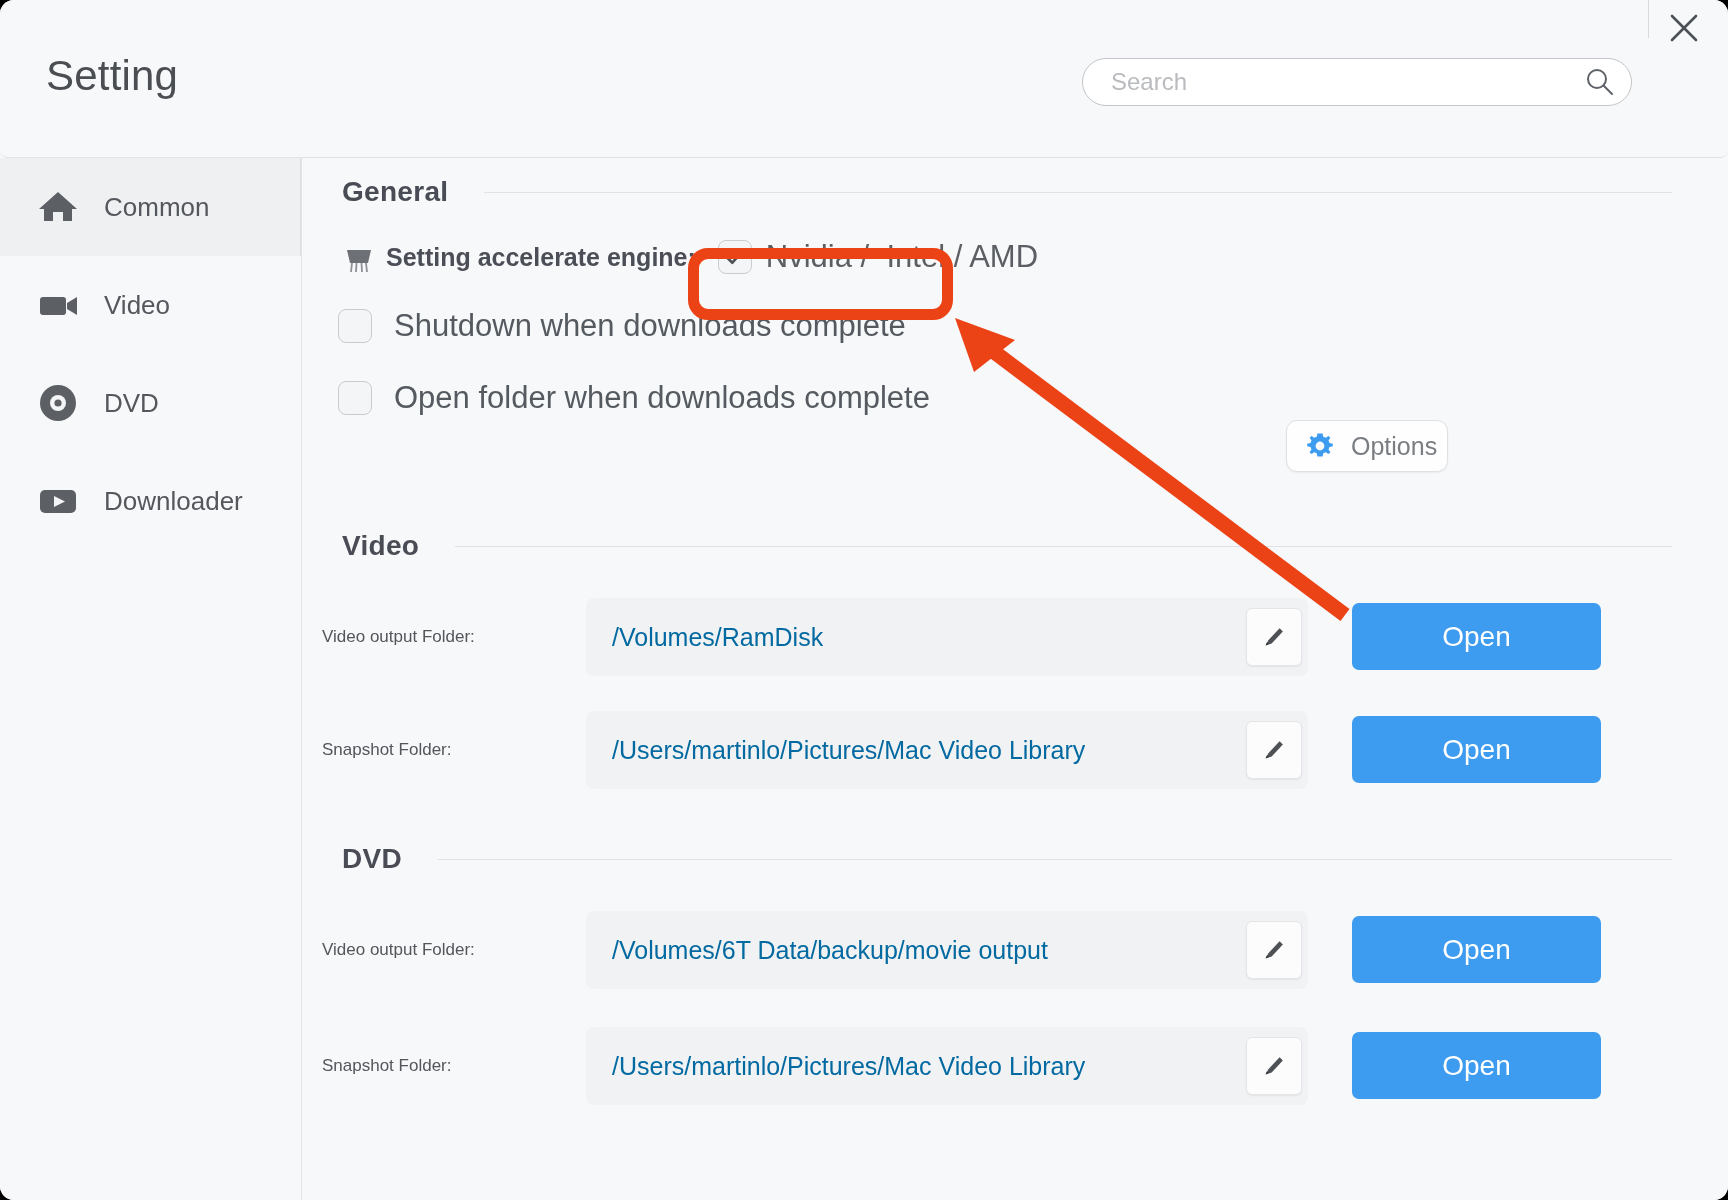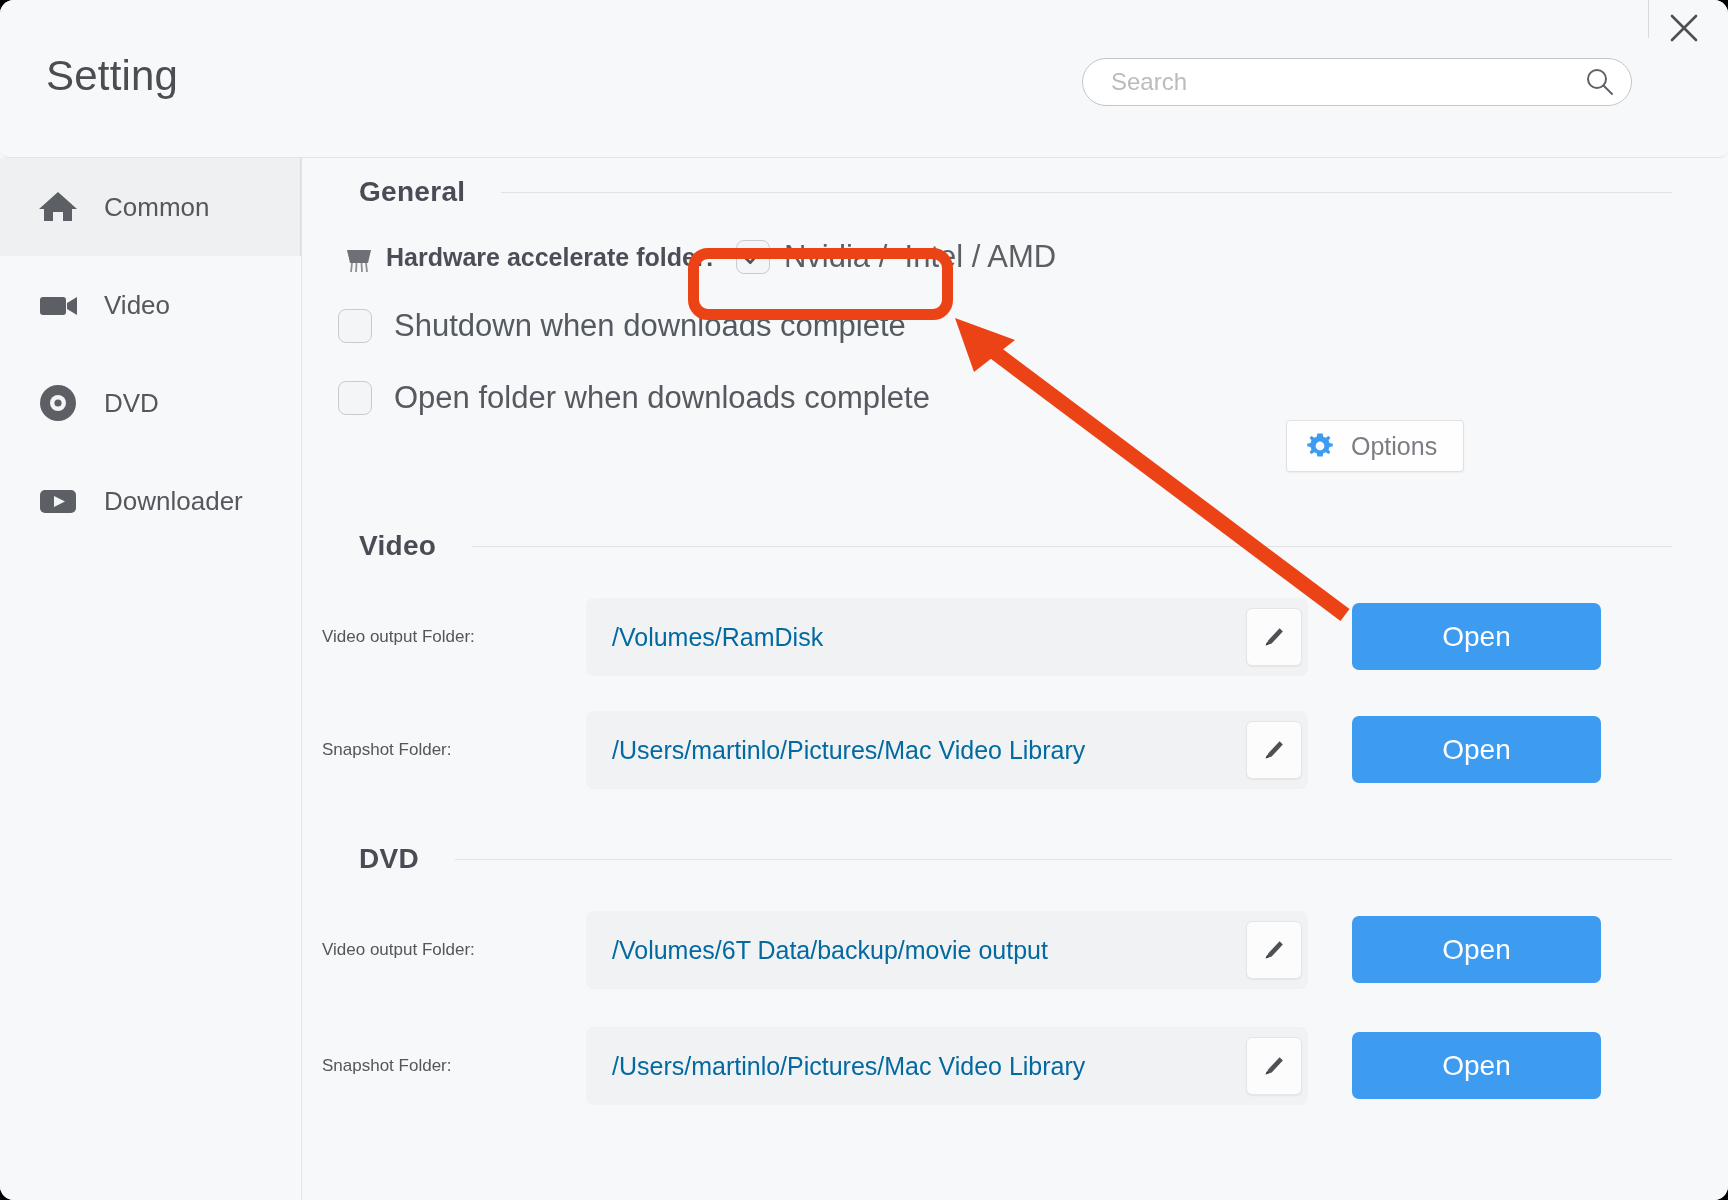--- a/index.html
+++ b/index.html
@@ -141,21 +141,20 @@
     align-items: center;
     width: 1330px;
     left: 40px;
   }
   .section-title {
     font-size: 28px;
     font-weight: bold;
     color: #494c55;
     flex: none;
     letter-spacing: 0.3px;
-    margin-left: 17px;
   }
   .section-rule {
     flex: 1;
     height: 1px;
     background: #e0e2e5;
     margin-left: 36px;
   }
 
   .hw-row {
     position: absolute;
@@ -193,25 +192,25 @@
     font-size: 31px;
     color: #5b5e63;
     margin-left: 14px;
     white-space: pre;
   }
 
   .options-btn {
     position: absolute;
     left: 984px;
     top: 262px;
-    width: 178px;
+    width: 162px;
     height: 52px;
     background: #fefefe;
     border: 1px solid #dfe1e4;
-    border-radius: 4px;
+    border-radius: 11px;
     display: flex;
     align-items: center;
     box-shadow: 0 1px 2px rgba(0,0,0,0.05);
     cursor: pointer;
     box-sizing: border-box;
   }
   .gear-icon { width: 30px; height: 30px; margin-left: 18px; flex: none; }
   .options-label { margin-left: 16px; font-size: 25px; color: #7a7d82; }
 
   .opt-row {
@@ -384,21 +383,21 @@
     <div class="hw-row">
       <svg class="chip-icon" viewBox="0 0 42 42">
         <path d="M9 14 L33 14 L30 27 L12 27 Z" fill="#6d7075"></path>
         <g stroke="#8d9095" stroke-width="1.8" fill="none">
           <path d="M14 27 L13 36"></path>
           <path d="M18.5 27 L18 36"></path>
           <path d="M23.5 27 L24 36"></path>
           <path d="M28 27 L29 36"></path>
         </g>
       </svg>
-      <span class="hw-label">Hardware accelerate folder:</span>
+      <span class="hw-label">Setting accelerate engine:</span>
 
       <span class="hw-check-group">
         <span class="cb">
           <svg viewBox="0 0 34 34" width="30" height="30">
             <path d="M8 17.5 L14 23.5 L26 10" fill="none" stroke="#4f5257" stroke-width="3" stroke-linecap="round" stroke-linejoin="round"></path>
           </svg>
         </span>
         <span class="cb-label">Nvidia /  Intel / AMD</span>
       </span>
     </div>

